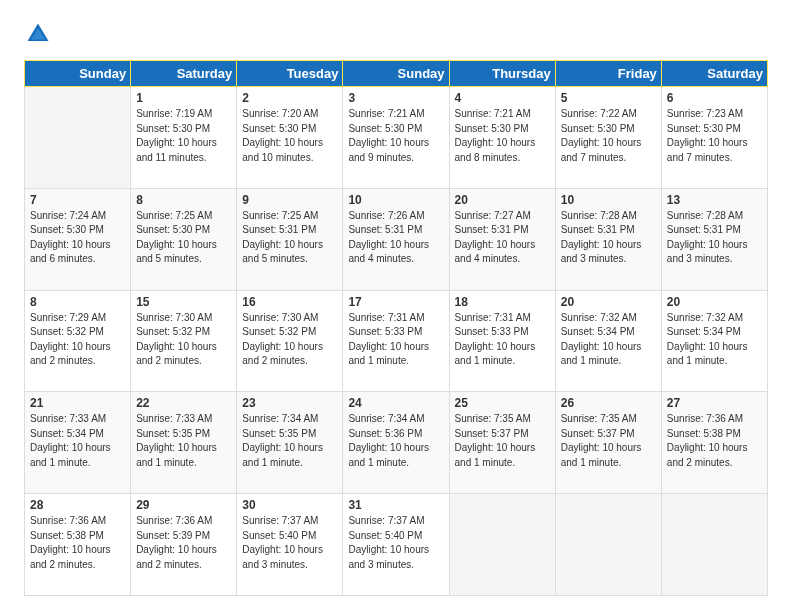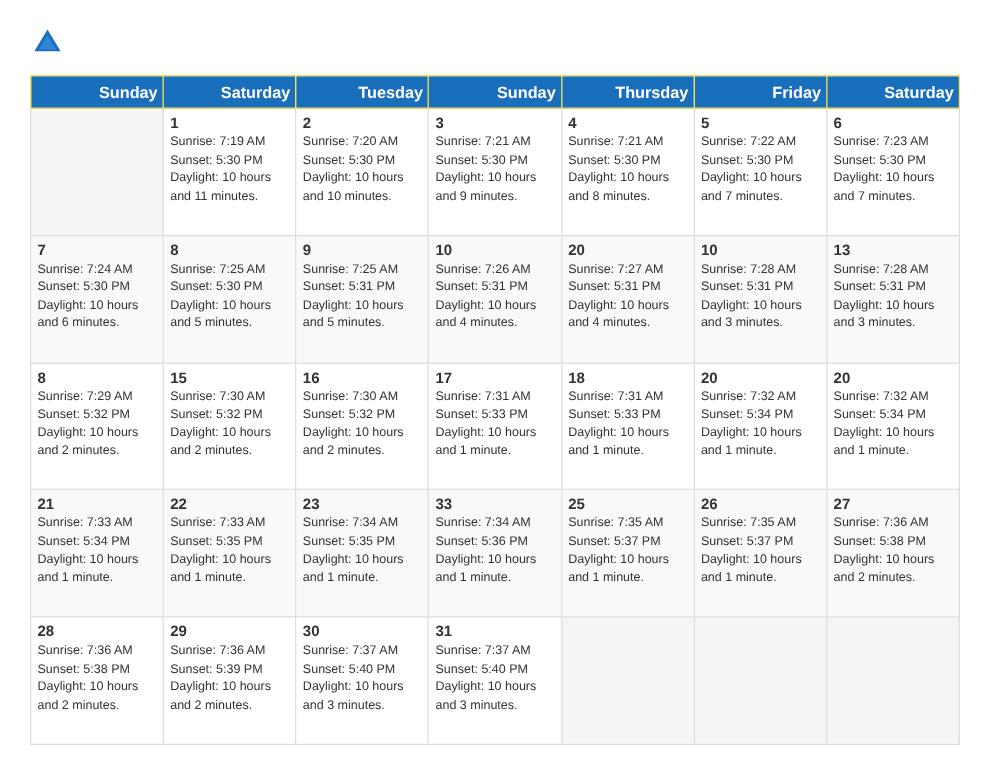--- a/index.html
+++ b/index.html
@@ -225,21 +225,21 @@
           </td>
           <td>
             <span class="day-num">22</span>
             <div class="day-info">Sunrise: 7:33 AM<br>Sunset: 5:35 PM<br>Daylight: 10 hours<br>and 1 minute.</div>
           </td>
           <td>
             <span class="day-num">23</span>
             <div class="day-info">Sunrise: 7:34 AM<br>Sunset: 5:35 PM<br>Daylight: 10 hours<br>and 1 minute.</div>
           </td>
           <td>
-            <span class="day-num">33</span>
+            <span class="day-num">24</span>
             <div class="day-info">Sunrise: 7:34 AM<br>Sunset: 5:36 PM<br>Daylight: 10 hours<br>and 1 minute.</div>
           </td>
           <td>
             <span class="day-num">25</span>
             <div class="day-info">Sunrise: 7:35 AM<br>Sunset: 5:37 PM<br>Daylight: 10 hours<br>and 1 minute.</div>
           </td>
           <td>
             <span class="day-num">26</span>
             <div class="day-info">Sunrise: 7:35 AM<br>Sunset: 5:37 PM<br>Daylight: 10 hours<br>and 1 minute.</div>
           </td>

